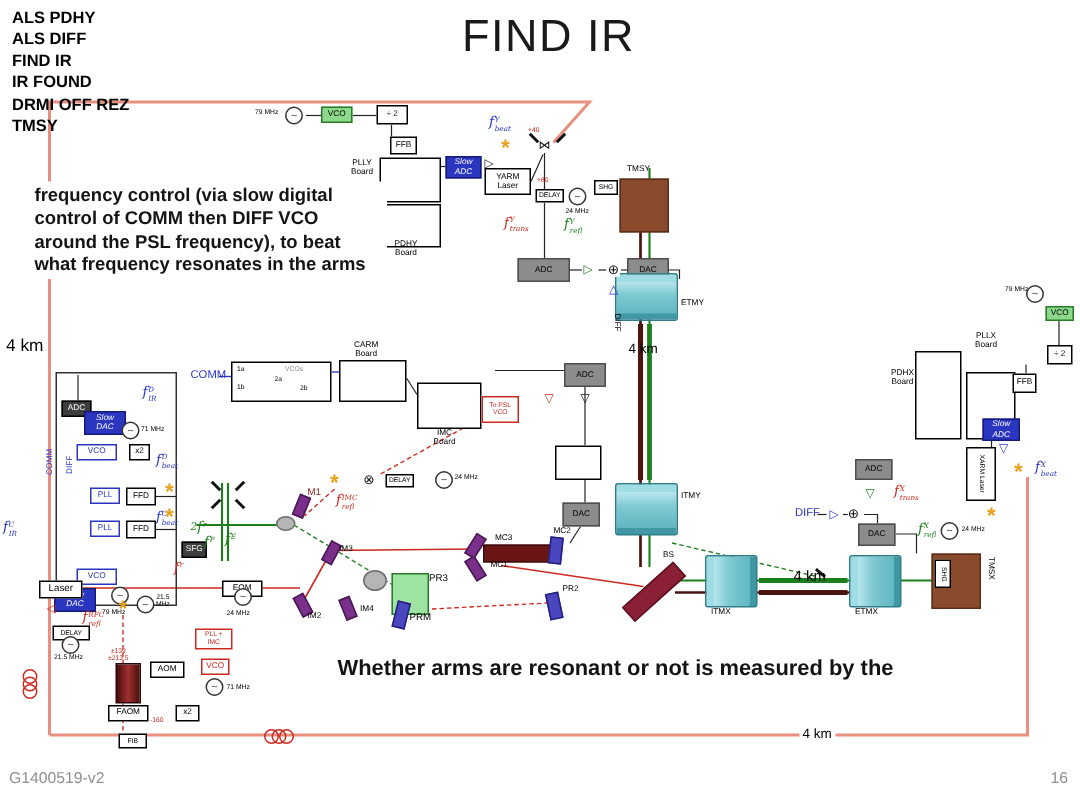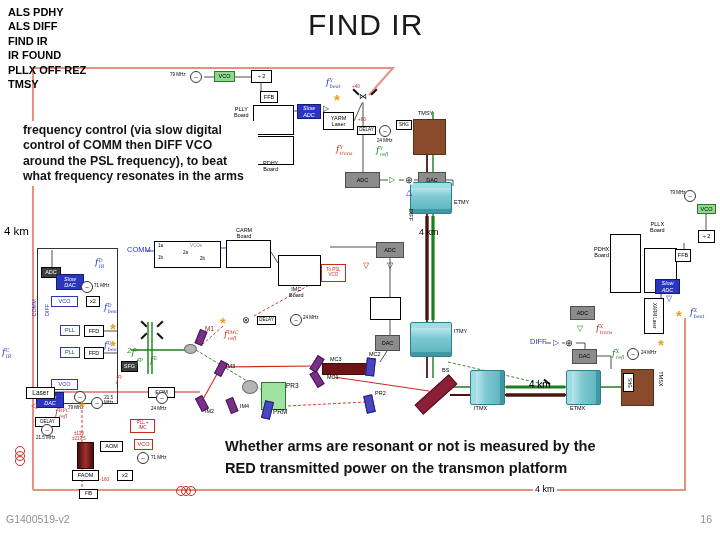--- a/index.html
+++ b/index.html
@@ -77,21 +77,21 @@
 </style>
 </head>
 <body>
 
 <div id="slide" style="--frame: #e89080; --green: #1b7f1b; --dkred: #4a1410; --red: #cc2a1f; --blue: #2a35c0; --orange: #e8a11f;">
   <div id="steps">
       <div>ALS PDHY</div>
       <div>ALS DIFF</div>
       <div>FIND IR</div>
       <div>IR FOUND</div>
-      <div>PLLX OFF REZ</div>
+      <div>DRMI OFF REZ</div>
       <div>TMSY</div>
     </div>
   <h1 id="title">FIND IR</h1>
   <div id="diagram">
     <svg id="wires" width="720" height="540">
         <polyline points="33,490 33,68 393,68 369,95" class="pink"></polyline>
         <polyline points="33,490 685,490 685,318" class="pink"></polyline>
         <polyline points="433,112 433,378" class="grn"></polyline>
         <polyline points="433,216 433,320" class="grn3"></polyline>
         <polyline points="427,152 427,378" class="dkr"></polyline>
@@ -521,17 +521,16 @@
       <span class="sym amp a-blk" style="left: 390px; top: 266px;">▽</span>
     </div>
   <div id="note-steer" class="note">
       <div>frequency control (via slow digital</div>
       <div>control of COMM then DIFF VCO</div>
       <div>around the PSL frequency), to beat</div>
       <div>what frequency resonates in the arms</div>
     </div>
   <div id="note-red" class="note">
       <div>Whether arms are resonant or not is measured by the</div>
-      <div>RED transmitted power on the transmon platform</div>
     </div>
   <div id="footer-left">G1400519-v2</div>
   <div id="footer-right">16</div>
 </div>
 
 </body></html>

